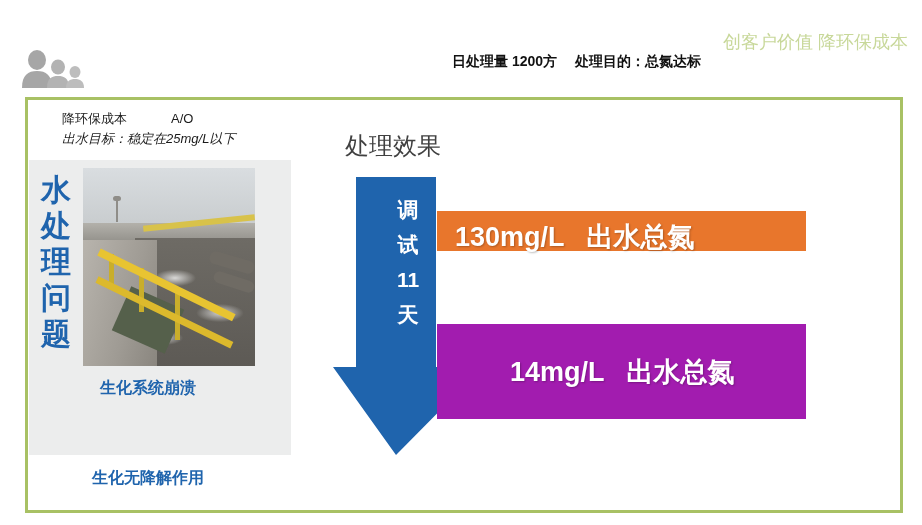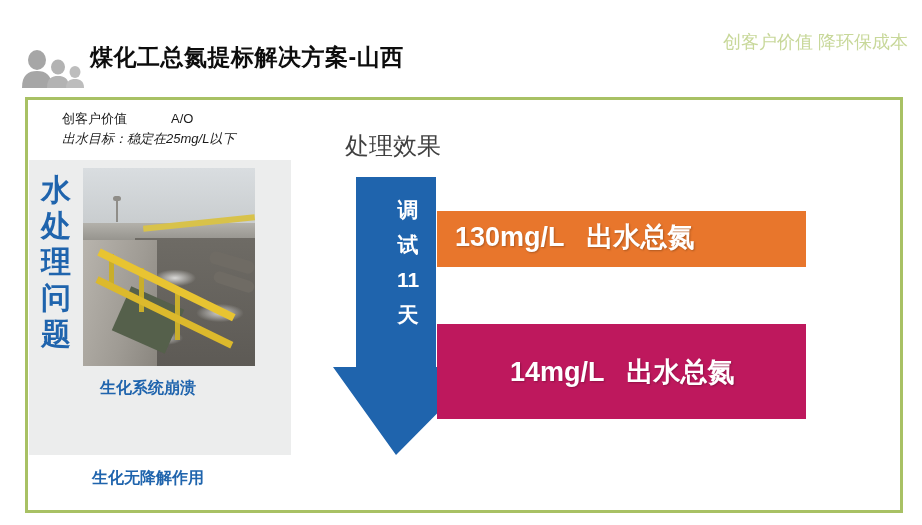--- a/index.html
+++ b/index.html
@@ -209,28 +209,28 @@
     color: #ffffff;
     font-size: 21px;
     font-weight: bold;
     line-height: 35px;
   }
   #arrow-label span { display: block; }
 
   #bar-before {
     position: absolute;
     left: 437px; top: 211px;
-    width: 369px; height: 56px;
+    width: 369px; height: 40px;
     background: #e8762c;
   }
   #bar-after {
     position: absolute;
     left: 437px; top: 324px;
     width: 369px; height: 95px;
-    background: #be185d;
+    background: #a21caf;
   }
   .bar-text {
     position: absolute;
     left: 18px;
     color: #ffffff;
     font-size: 27px;
     font-weight: bold;
     white-space: nowrap;
     text-shadow: 1px 1px 2px rgba(0,0,0,.25);
   }
@@ -247,30 +247,32 @@
     <svg width="70" height="40" viewBox="0 0 70 40">
       <ellipse cx="19" cy="12" rx="9" ry="10" fill="#a6a6a6"></ellipse>
       <path d="M4 40 C4 27 10 23 19 23 C28 23 34 27 34 40 Z" fill="#a6a6a6"></path>
       <ellipse cx="40" cy="19" rx="7" ry="7.5" fill="#b3b3b3"></ellipse>
       <path d="M29 40 C29 30 34 28 40 28 C46 28 51 30 51 40 Z" fill="#b3b3b3"></path>
       <ellipse cx="57" cy="24" rx="5.5" ry="6" fill="#bdbdbd"></ellipse>
       <path d="M48 40 C48 33 52 31 57 31 C62 31 66 33 66 40 Z" fill="#bdbdbd"></path>
     </svg>
   </div>
 
-  <div id="header-title">煤化工总氮提标解决方案-山西</div>
-
+
+  <div id="header-meta">
+    <span>日处理量 1200方</span><span class="meta-gap"></span><span>处理目的：总氮达标</span>
+  </div>
 
   <div id="watermark">创客户价值 降环保成本</div>
 </div>
 
 <div id="content-frame"></div>
 
 <div id="owner-process-line">
-  <span>创客户价值</span><span class="proc-gap"></span><span>A/O</span>
+  <span>降环保成本</span><span class="proc-gap"></span><span>A/O</span>
 </div>
 <div id="effluent-target-line">出水目标：稳定在25mg/L以下</div>
 
 <div id="problem-panel"></div>
 
 <div id="vertical-problem-label">
   <span>水</span>
   <span>处</span>
   <span>理</span>
   <span>问</span>

